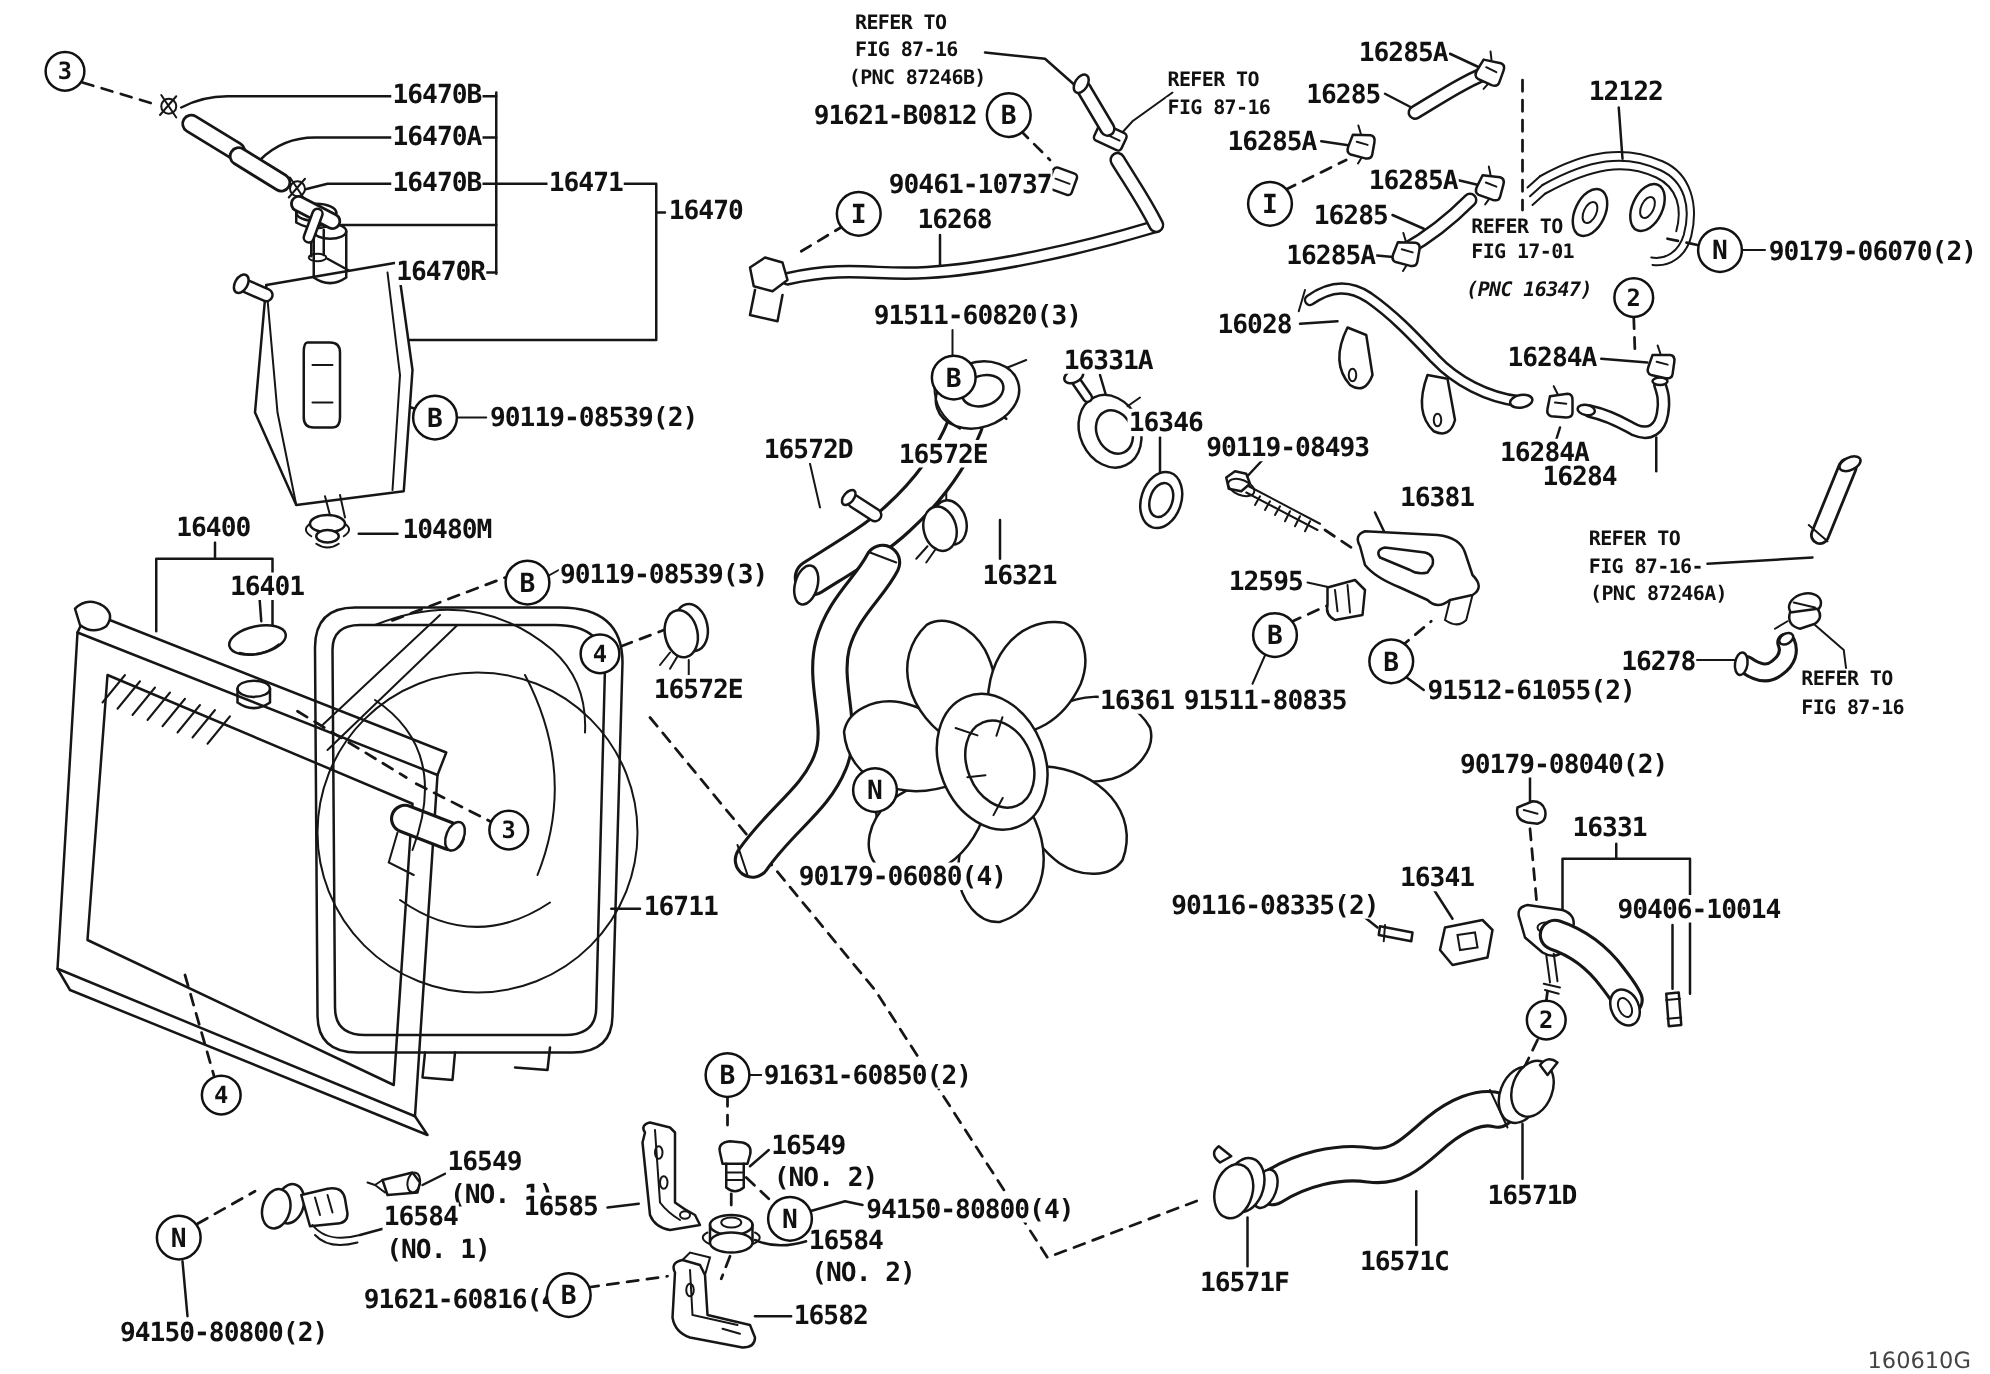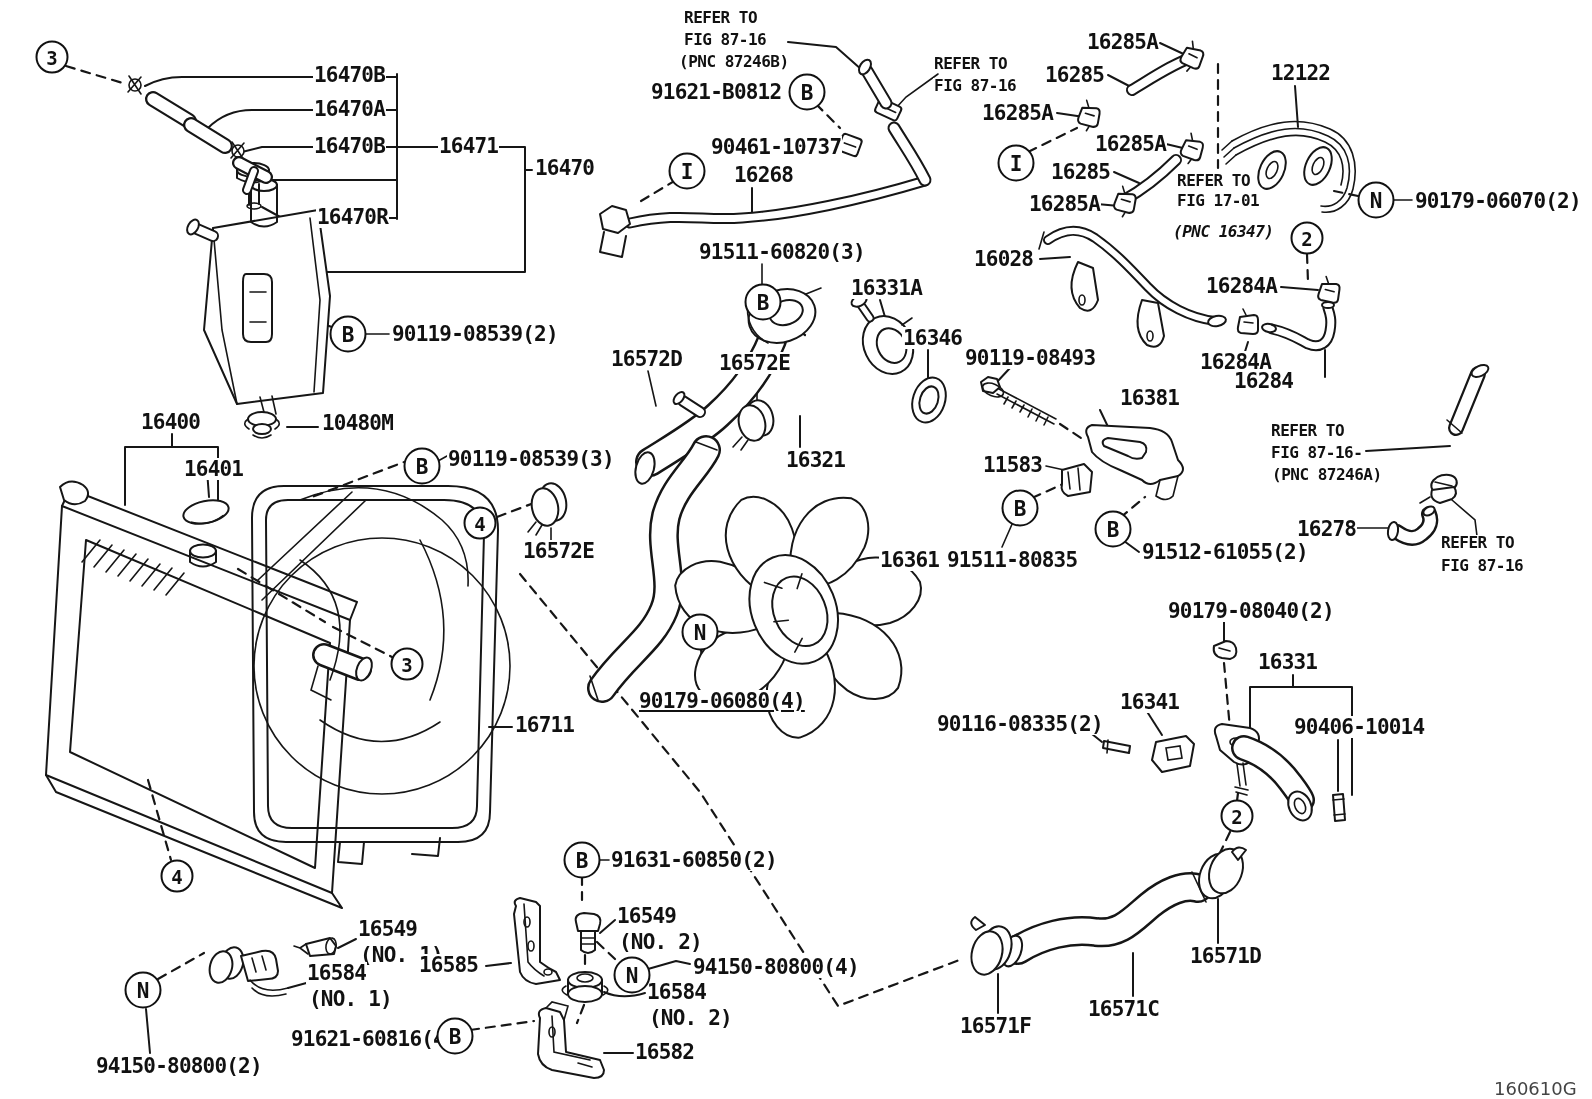--- a/index.html
+++ b/index.html
@@ -488,37 +488,37 @@
       <div class="lbl part" style="left: 710px; top: 136px;">90461-10737</div>
       <div class="lbl part" style="left: 733px; top: 164px;">16268</div>
       <div class="lbl part" style="left: 698px; top: 241px;">91511-60820(3)</div>
       <div class="lbl part" style="left: 850px; top: 277px;">16331A</div>
       <div class="lbl part" style="left: 902px; top: 327px;">16346</div>
       <div class="lbl part" style="left: 610px; top: 348px;">16572D</div>
       <div class="lbl part" style="left: 718px; top: 352px;">16572E</div>
       <div class="lbl part" style="left: 785px; top: 449px;">16321</div>
       <div class="lbl part" style="left: 879px; top: 549px;">16361</div>
       <div class="lbl part" style="left: 946px; top: 549px;">91511-80835</div>
-      <div class="lbl part" style="left: 638px; top: 690px; text-decoration: underline;">90179-06080(4)</div>
+      <div class="lbl part" style="left: 638px; top: 690px;">90179-06080(4)</div>
       <div class="lbl part" style="left: 936px; top: 713px;">90116-08335(2)</div>
       <div class="lbl part" style="left: 1086px; top: 31px;">16285A</div>
       <div class="lbl part" style="left: 1044px; top: 64px;">16285</div>
       <div class="lbl part" style="left: 981px; top: 102px;">16285A</div>
       <div class="lbl part" style="left: 1094px; top: 133px;">16285A</div>
       <div class="lbl part" style="left: 1050px; top: 161px;">16285</div>
       <div class="lbl part" style="left: 1028px; top: 193px;">16285A</div>
       <div class="lbl part" style="left: 1270px; top: 62px;">12122</div>
       <div class="lbl part" style="left: 1414px; top: 190px;">90179-06070(2)</div>
       <div class="lbl part" style="left: 973px; top: 248px;">16028</div>
       <div class="lbl part" style="left: 1205px; top: 275px;">16284A</div>
       <div class="lbl part" style="left: 1199px; top: 351px;">16284A</div>
       <div class="lbl part" style="left: 1233px; top: 370px;">16284</div>
       <div class="lbl part" style="left: 964px; top: 347px;">90119-08493</div>
       <div class="lbl part" style="left: 1073px; top: 387px; margin-left: 46px;">16381</div>
-      <div class="lbl part" style="left: 982px; top: 454px;">11583</div>
+      <div class="lbl part" style="left: 982px; top: 454px;">12595</div>
       <div class="lbl part" style="left: 1141px; top: 541px;">91512-61055(2)</div>
       <div class="lbl part" style="left: 1296px; top: 518px;">16278</div>
       <div class="lbl part" style="left: 1167px; top: 600px;">90179-08040(2)</div>
       <div class="lbl part" style="left: 1257px; top: 651px;">16331</div>
       <div class="lbl part" style="left: 1119px; top: 691px;">16341</div>
       <div class="lbl part" style="left: 1293px; top: 716px;">90406-10014</div>
       <div class="lbl part" style="left: 1189px; top: 945px;">16571D</div>
       <div class="lbl part" style="left: 1087px; top: 998px;">16571C</div>
       <div class="lbl part" style="left: 959px; top: 1015px;">16571F</div>
       <div class="lbl small" style="left: 683px; top: 10px;">REFER TO</div>

